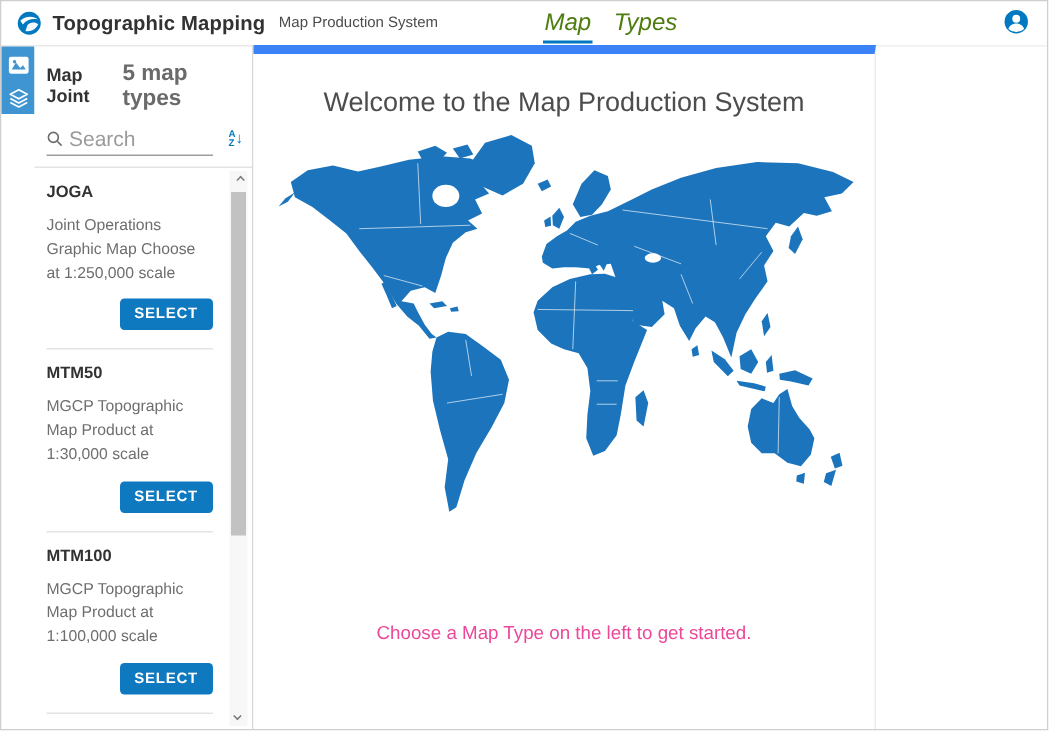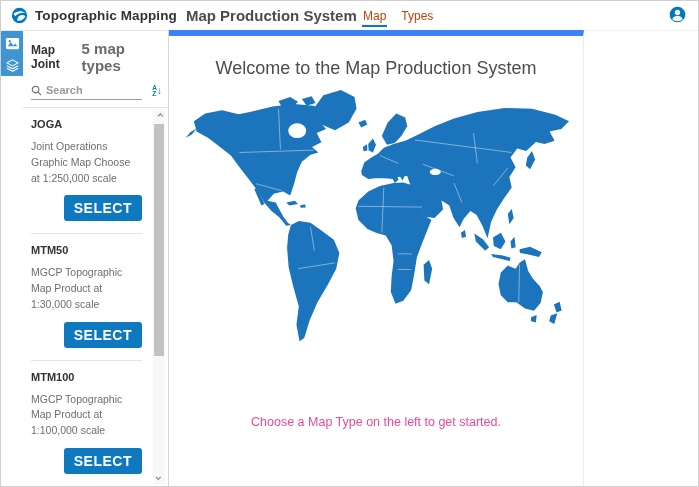--- a/index.html
+++ b/index.html
@@ -4,55 +4,55 @@
 <style>
   * { margin:0; padding:0; box-sizing:border-box; }
   html,body { width:699px; height:487px; font-family:"Liberation Sans", sans-serif; background:#ffffff; overflow:hidden; }
   .app { width:699px; height:487px; border:1px solid #cfcfcf; display:flex; flex-direction:column; background:#fff; position:relative; }
 
   
   .header { height:29px; flex:0 0 29px; display:flex; align-items:center; position:relative; background:#fff; }
   .brand { display:flex; align-items:baseline; gap:7px; padding-left:10px; align-items:center; }
   .logo { width:17px; height:17px; flex:0 0 17px; }
   .app-title { font-size:13.5px; font-weight:600; color:#323232; letter-spacing:.1px; }
-  .app-subtitle { font-size:15px; color:#4c4c4c; margin-left:2px;font-weight:bold; }
+  .app-subtitle { font-size:10px; color:#4c4c4c; margin-left:2px; }
   .tabs { position:absolute; left:361px; top:0; height:29px; display:flex; gap:13px; align-items:center; }
-  .tab { font-size:12px; color:#c2410c; cursor:pointer; position:relative; padding:6px 1px 5px; }
+  .tab { font-size:16px; color:#4d7c0f; cursor:pointer; position:relative; padding:6px 1px 5px;font-style:italic; }
   .tab.active::after { content:""; position:absolute; left:0; right:0; bottom:1px; height:2px; background:#0079c1; }
   .avatar { position:absolute; right:12px; top:5px; width:17px; height:17px; }
 
   
   .body { flex:1; display:flex; min-height:0; }
 
   
   .icon-strip { width:22px; flex:0 0 22px; background:#fff; border-top:1px solid #e8e8e8; }
   .strip-top { width:22px; background:#3e95d2; padding:4px 0 3px; display:flex; flex-direction:column; align-items:center; gap:6px; }
   .strip-btn { width:16px; height:16px; display:flex; align-items:center; justify-content:center; cursor:pointer; }
 
   
   .sidebar { width:146px; flex:0 0 146px; border-right:1px solid #d8d8d8; border-top:1px solid #e8e8e8; display:flex; flex-direction:column; min-height:0; background:#fff; }
   .sidebar-header { display:flex; align-items:center; justify-content:space-between; padding:9px 8px 6px 8px; }
   .panel-title { font-size:12px; font-weight:700; color:#323232; }
   .panel-count { font-size:15px; color:#6a6a6a;font-weight:bold; }
   .search-row { display:flex; align-items:center; padding:4px 6px 0 8px; gap:4px; }
   .search-box { display:flex; align-items:center; gap:4px; border-bottom:1px solid #9d9d9d; flex:1; padding-bottom:3px; }
-  .search-input { border:none; outline:none; width:70px; font-size:11px; color:#444; font-family:"Liberation Sans", sans-serif;font-weight:bold; }
+  .search-input { border:none; outline:none; width:70px; font-size:14px; color:#444; font-family:"Liberation Sans", sans-serif; }
   .search-input::placeholder { color:#9b9b9b; }
   .sort-btn { display:flex; align-items:center; color:#0079c1; cursor:pointer; margin-left:6px; padding-bottom:2px; }
   .sort-letters { display:flex; flex-direction:column; font-size:6.5px; font-weight:700; line-height:6px; }
   .sort-arrow { font-size:10px; line-height:10px; }
   .side-divider { height:1px; background:#e4e4e4; margin-top:7px; }
 
   .list { flex:1; position:relative; overflow:hidden; }
   .list-inner { padding:0 26px 0 8px; }
   .list-item { padding:10px 0 12px; }
   .item-title { font-size:11px; font-weight:700; color:#323232; }
   .item-desc { font-size:10.5px; color:#6e6e6e; line-height:1.5; margin-top:9px; width:104px; }
   .item-btn-row { display:flex; justify-content:flex-end; margin-top:9px; }
-  .select-btn { background:#0f79c0; color:#fff; border:none; border-radius:3px; font-size:14px; font-weight:700; letter-spacing:.5px; padding:5px 10px; cursor:pointer; font-family:"Liberation Sans", sans-serif; }
+  .select-btn { background:#0f79c0; color:#fff; border:none; border-radius:3px; font-size:10px; font-weight:700; letter-spacing:.5px; padding:5px 10px; cursor:pointer; font-family:"Liberation Sans", sans-serif; }
   .item-sep { height:1px; background:#e4e4e4; }
 
   
   .scrollbar { position:absolute; top:2px; bottom:2px; right:3px; width:12px; background:#f7f7f7; }
   .sb-btn { position:absolute; left:0; width:12px; height:12px; display:flex; align-items:center; justify-content:center; cursor:pointer; }
   .sb-up { top:0; } .sb-down { bottom:0; }
   .chev { width:4px; height:4px; border-left:1px solid #7a7a7a; border-bottom:1px solid #7a7a7a; display:block; }
   .chev.up { transform:rotate(135deg) translate(-1px,-1px); }
   .chev.down { transform:rotate(-45deg) translate(0,-1px); }
   .sb-thumb { position:absolute; left:1px; width:10px; top:14px; height:62%; background:#c2c2c2; cursor:pointer; }

